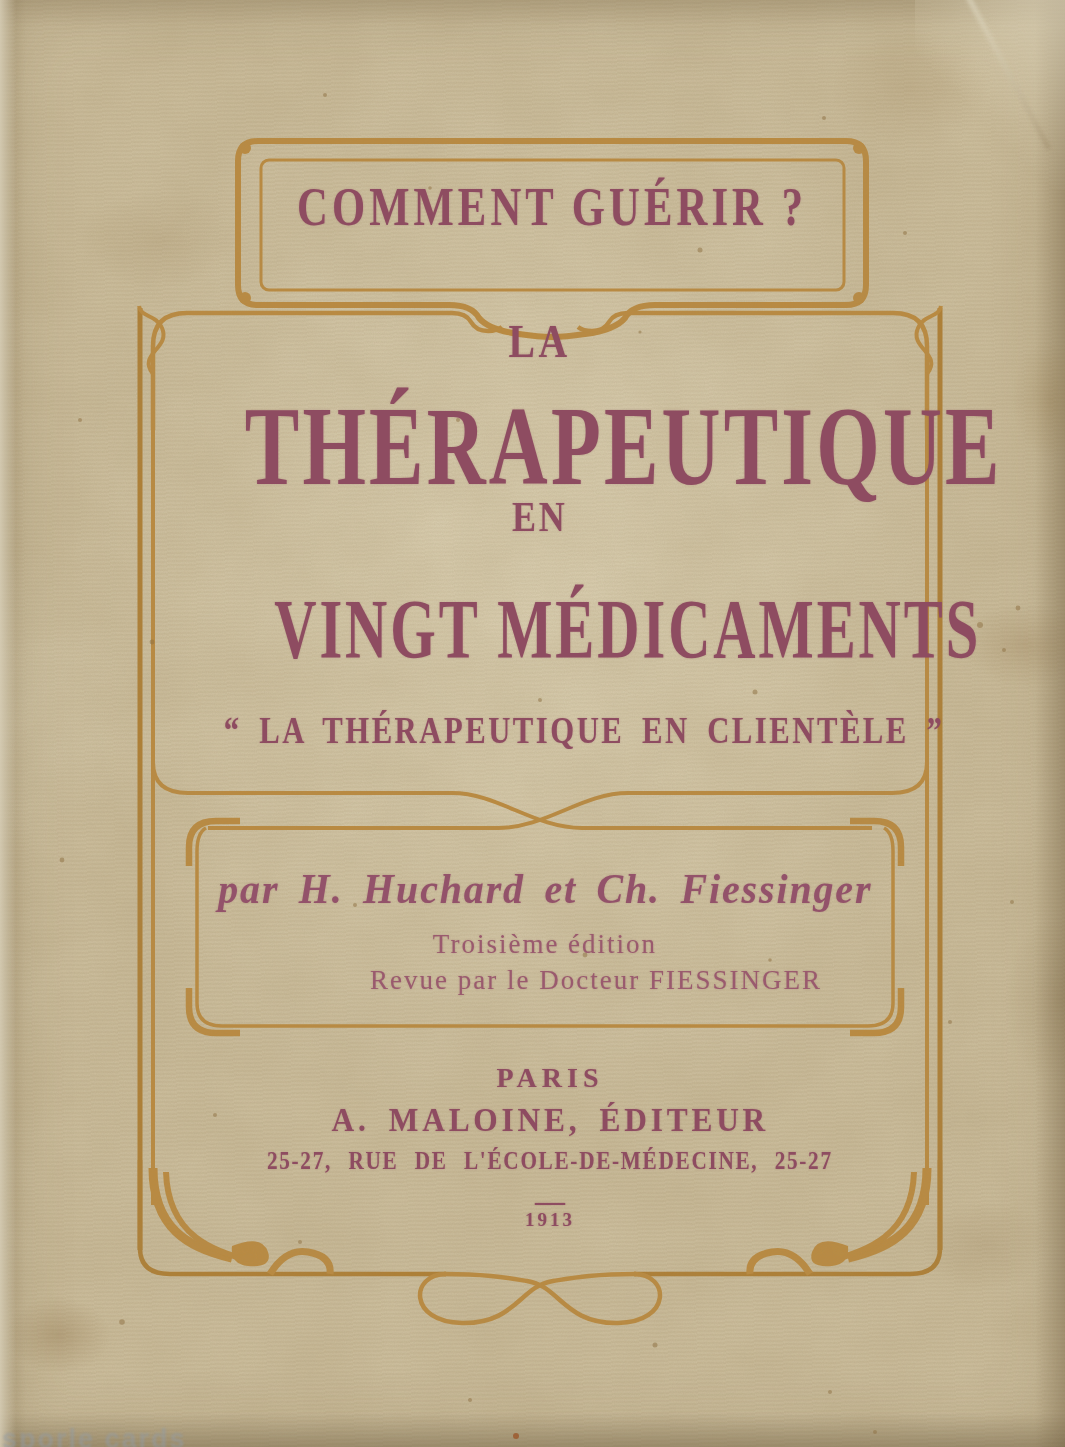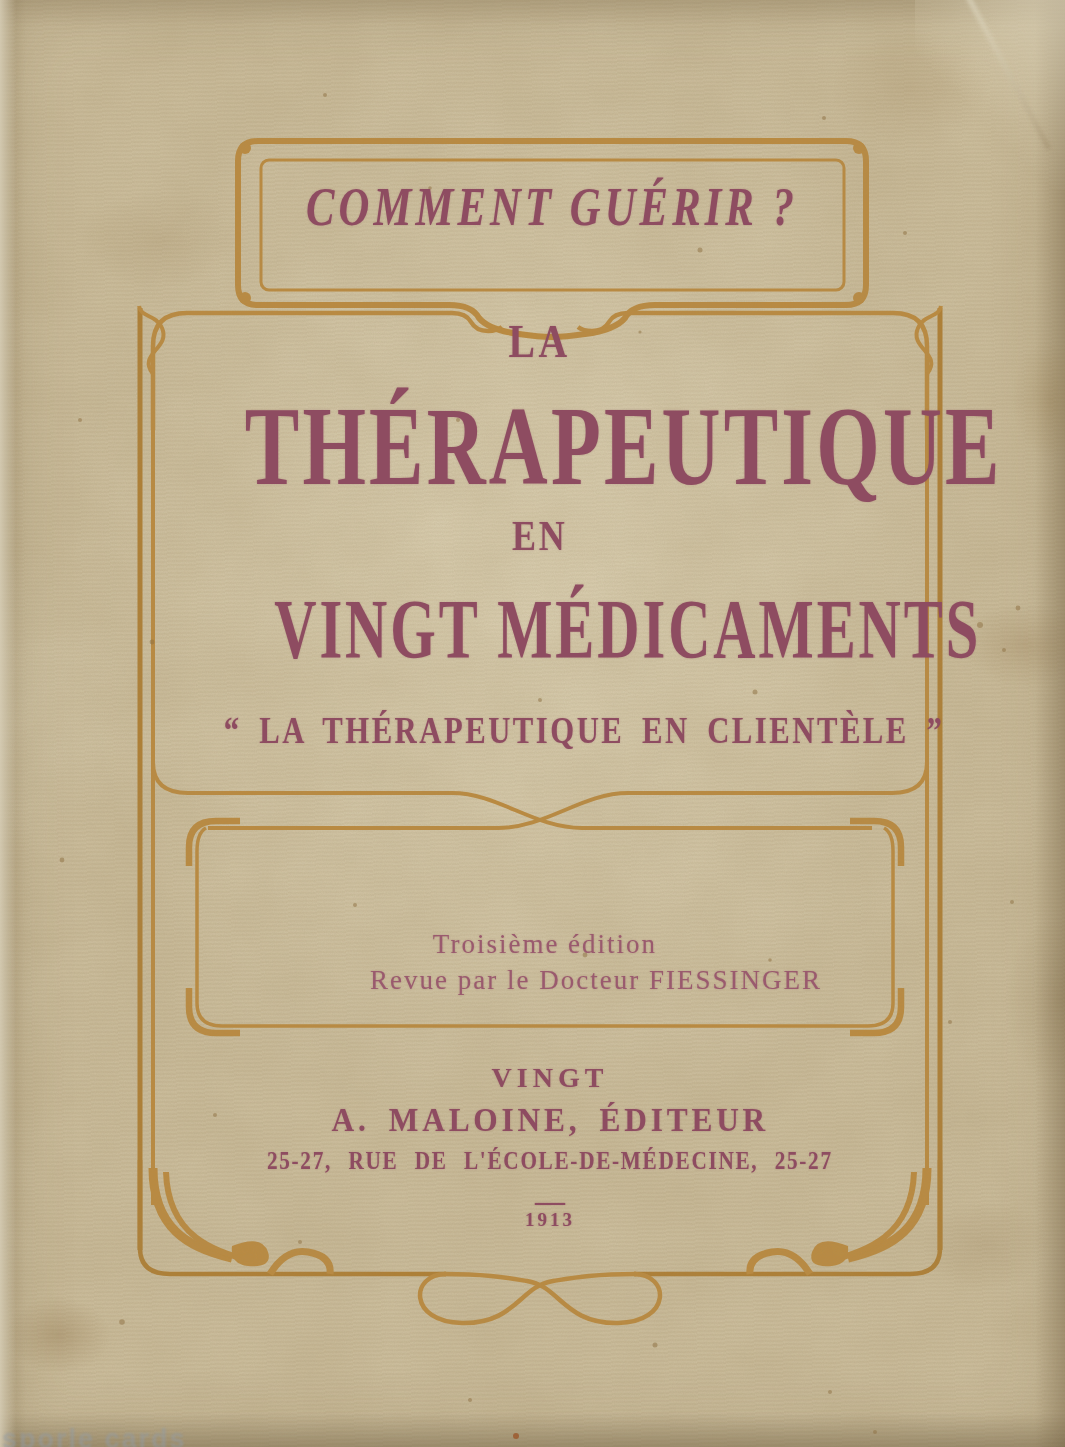--- a/index.html
+++ b/index.html
@@ -23,30 +23,30 @@
       linear-gradient(180deg, rgba(110,90,60,.16) 0px, rgba(110,90,60,0) 26px),
       repeating-linear-gradient(178deg, rgba(255,255,255,.035) 0 2px, rgba(120,100,70,.035) 2px 4px);
     box-shadow: inset 0 0 70px rgba(95,75,42,.28);
   }
   .ornaments{position:absolute;left:0;top:0;}
   .txt{position:absolute;text-align:center;white-space:nowrap;color:#8e4c61;
        text-shadow:0 0 2px rgba(130,60,80,.30);}
   .txt > span{display:inline-block;transform-origin:50% 50%;}
   .weight{font-weight:bold;}
   
-  .t-series    {left:238px;width:628px;top:181px;font-size:52px;line-height:1;letter-spacing:5px;font-style:italic;}
+  .t-series    {left:238px;width:628px;top:181px;font-size:52px;line-height:1;letter-spacing:5px;}
   .t-series>span{transform:scale(.82,1.05);}
   .t-subseries {left:238px;width:628px;top:245px;font-size:32px;line-height:1;letter-spacing:3px;word-spacing:13px;}
   .t-subseries>span{transform:scale(.82,1.04);}
   
   .t-la   {left:150px;width:780px;top:320px;font-size:44px;line-height:1;letter-spacing:4px;}
   .t-la>span{transform:scale(.9,1.05);}
   .t-main {left:150px;width:780px;top:396px;font-size:102px;line-height:1;letter-spacing:4px;}
   .t-main>span{transform:scale(.80,1.1);}
-  .t-en   {left:150px;width:780px;top:516px;font-size:40px;line-height:1;letter-spacing:3px;}
+  .t-en   {left:150px;width:780px;top:497px;font-size:40px;line-height:1;letter-spacing:3px;}
   .t-en>span{transform:scale(.9,1.05);}
   .t-second{left:150px;width:780px;top:590px;font-size:79px;line-height:1;letter-spacing:4px;}
   .t-second>span{transform:scale(.74,1.08);}
   .t-quote{left:150px;width:780px;top:712px;font-size:37px;line-height:1;letter-spacing:3px;word-spacing:9px;}
   .t-quote>span{transform:scale(.83,1.0);}
   
   .t-byline {left:197px;width:696px;top:866px;font-size:42px;line-height:1.1;font-style:italic;letter-spacing:2px;word-spacing:8px;color:#93526a;}
   .t-byline>span{transform:scale(.95,1);}
   .t-edition{left:197px;width:696px;top:931px;font-size:27px;line-height:1;letter-spacing:2px;color:#9a5a6e;}
   .t-revision{left:197px;width:798px;top:967px;font-size:27px;line-height:1;letter-spacing:2px;color:#9a5a6e;}
@@ -160,24 +160,25 @@
   </svg>
 
   <div class="txt weight t-series"><span>COMMENT GUÉRIR ?</span></div>
 
   <div class="txt weight t-la"><span>LA</span></div>
   <div class="txt weight t-main"><span>THÉRAPEUTIQUE</span></div>
   <div class="txt weight t-en"><span>EN</span></div>
   <div class="txt weight t-second"><span>VINGT MÉDICAMENTS</span></div>
   <div class="txt weight t-quote"><span>“ LA  THÉRAPEUTIQUE  EN  CLIENTÈLE ”</span></div>
 
+  <div class="txt weight t-byline"><span>par H.  Huchard et Ch.  Fiessinger</span></div>
   <div class="txt t-edition"><span>Troisième  édition</span></div>
   <div class="txt t-revision"><span>Revue par le Docteur FIESSINGER</span></div>
 
-  <div class="txt weight t-city"><span>VINGT</span></div>
+  <div class="txt weight t-city"><span>PARIS</span></div>
   <div class="txt weight t-pub"><span>A.  MALOINE, ÉDITEUR</span></div>
   <div class="txt weight t-addr"><span>25-27,  RUE  DE  L'ÉCOLE-DE-MÉDECINE,  25-27</span></div>
   <div class="txt t-dashrow"><span>—</span></div>
   <div class="txt weight t-year"><span>1913</span></div>
 
   <div class="corner-tr"></div>
   <div class="crease-tr"></div>
   <div class="edge-left"></div>
   <div class="watermark">sporle cards</div>
 </div>

